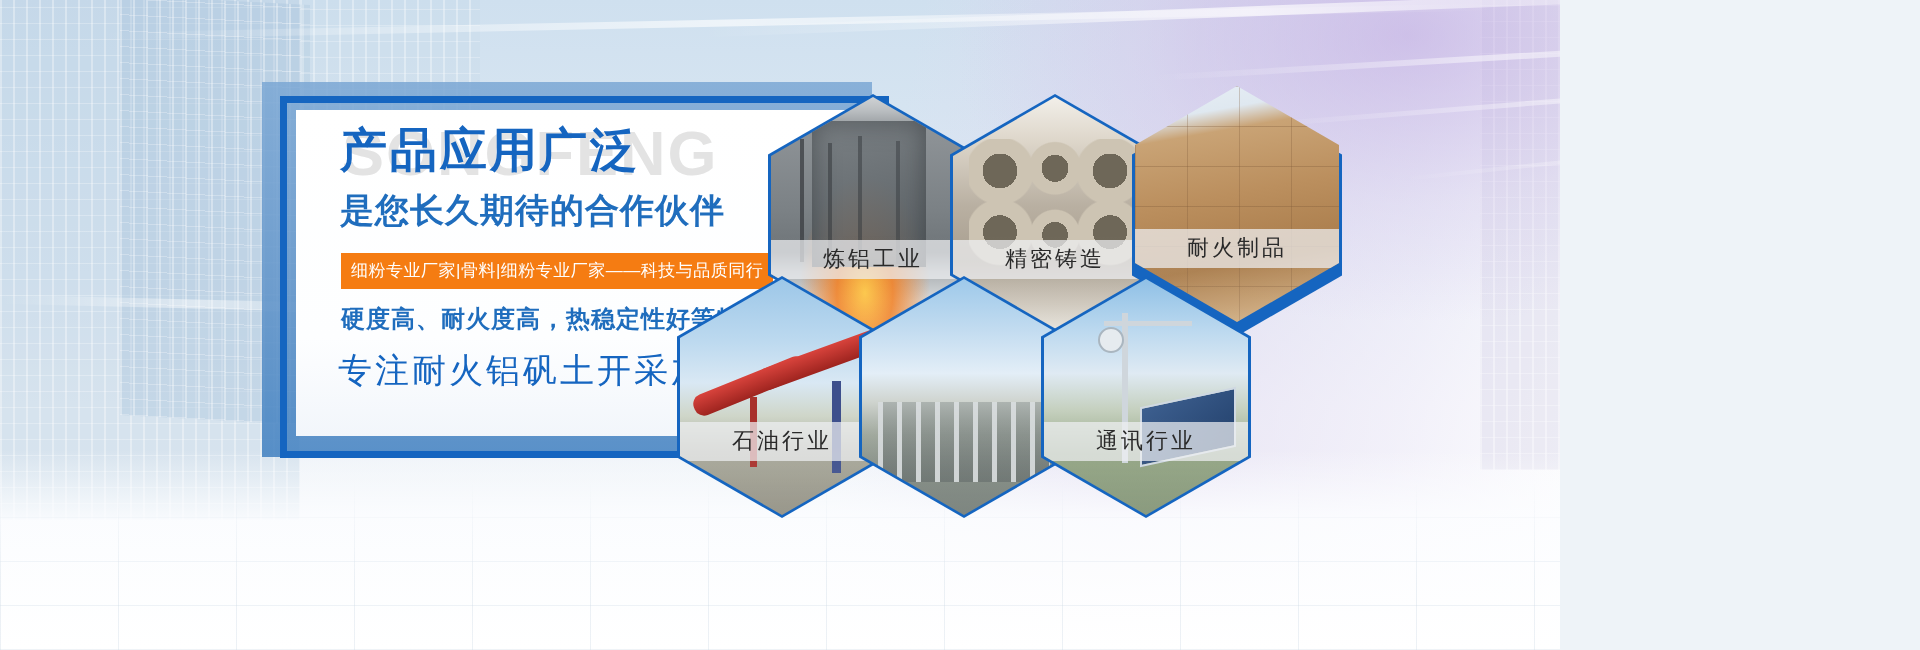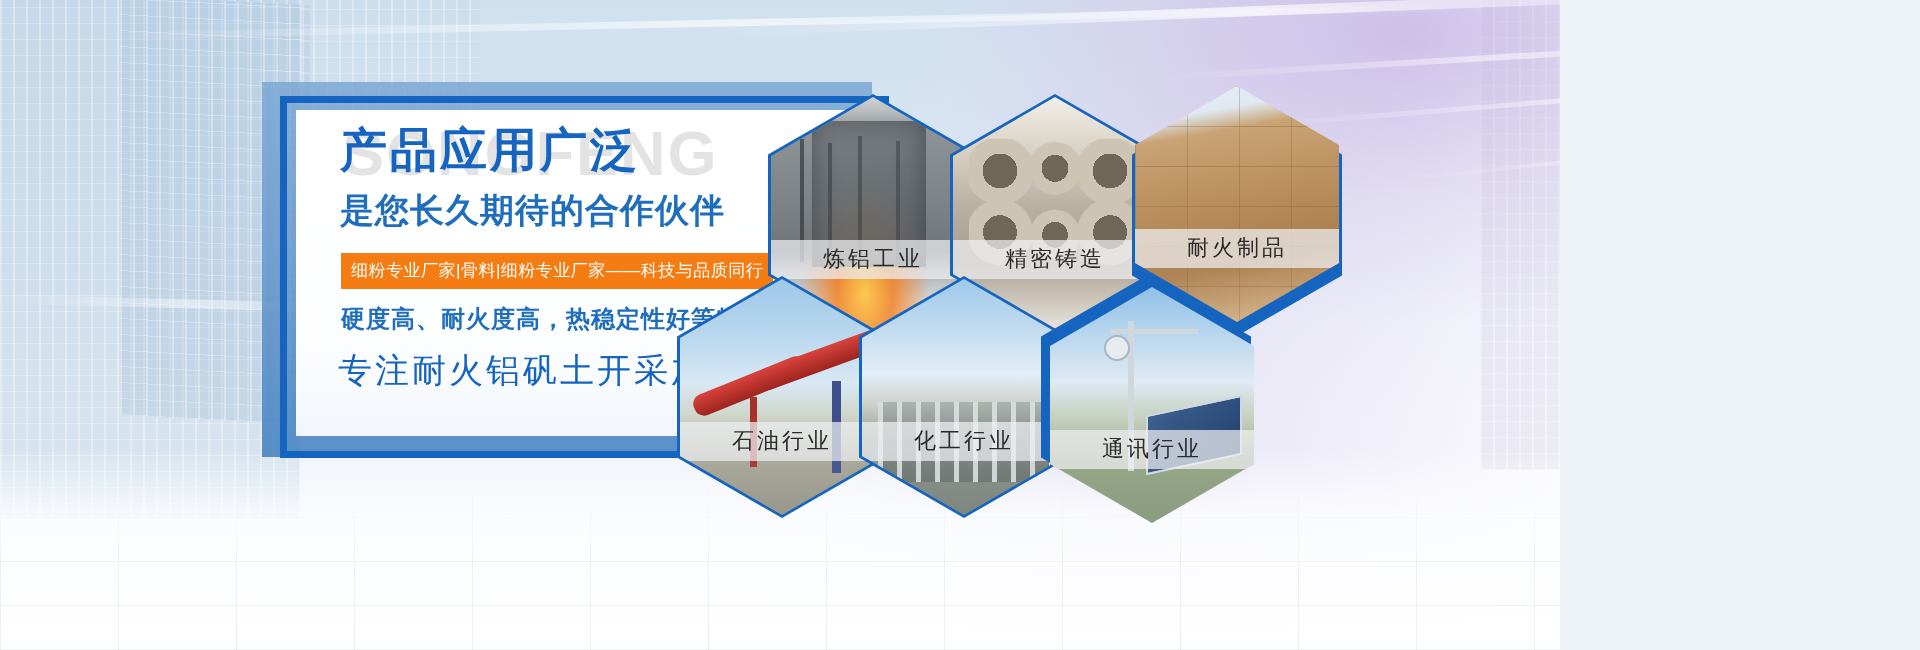--- a/index.html
+++ b/index.html
@@ -304,26 +304,25 @@
         <div class="hex-fade"></div>
         <div class="hex-label">石油行业</div>
       </div>
     </div>
 
     <div class="hex-border" style="left:859px; top:276px;"></div>
     <div class="hex" style="left:859px; top:276px;">
       <div class="hex-inner">
         <div class="hex-img img-chem"></div>
         <div class="hex-fade"></div>
-        <div class="hex-label">化工行业</div>
       </div>
     </div>
 
     <div class="hex-border" style="left:1041px; top:276px;"></div>
-    <div class="hex" style="left:1041px; top:284px;margin-left:6px;">
+    <div class="hex" style="left:1041px; top:276px;">
       <div class="hex-inner">
         <div class="hex-img img-comm">
           <div class="mast"></div>
           <div class="arm"></div>
           <div class="dish"></div>
           <div class="panel"></div>
         </div>
         <div class="hex-fade"></div>
         <div class="hex-label">通讯行业</div>
       </div>

